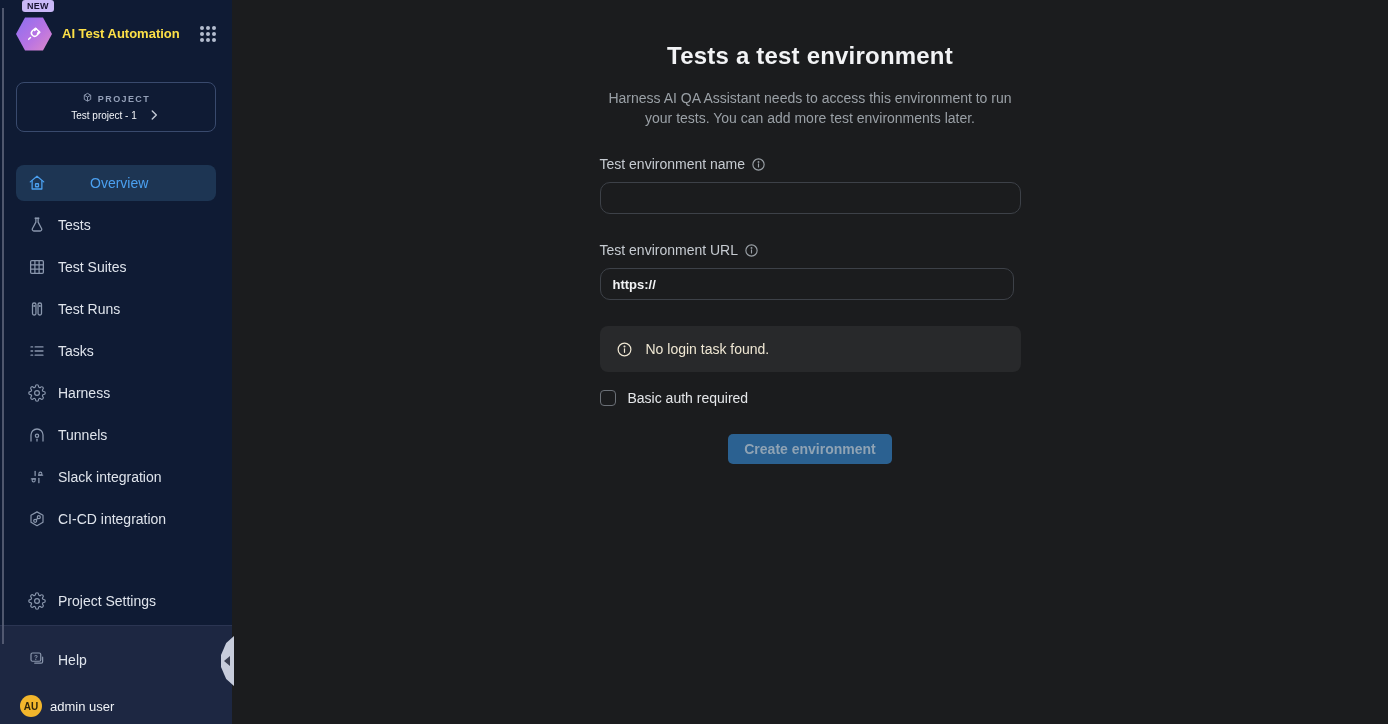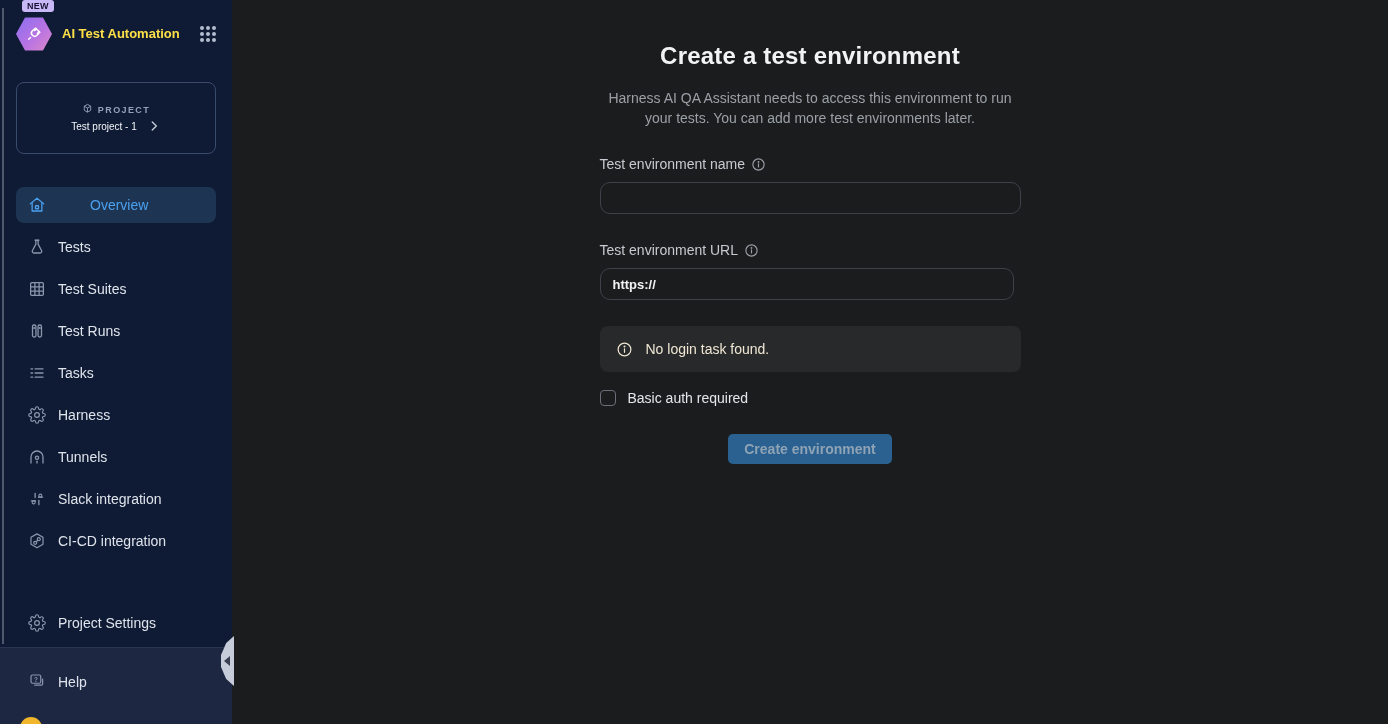--- a/index.html
+++ b/index.html
@@ -21,21 +21,21 @@
   .logo-hex { width:36px; height:36px; flex-shrink:0;
               background:linear-gradient(135deg,#8a6ff0 0%,#b873e3 55%,#e08bc8 100%);
               clip-path:polygon(25% 4%,75% 4%,100% 50%,75% 96%,25% 96%,0% 50%);
               display:flex; align-items:center; justify-content:center; }
   .app-title { flex:1; font-size:13px; font-weight:bold; line-height:1.3; color:#fde047; }
   .grid-dots { display:grid; grid-template-columns:repeat(3,4px); grid-gap:2px; cursor:pointer; }
   .grid-dots span { width:4px; height:4px; border-radius:50%; background:#b4bdcf; }
   .accent-rule { height:2px; background:#7a5cf5; margin:2px 16px 0 16px; }
 
   .project-card { margin:16px 16px 12px 16px; border:1px solid #394a6d; border-radius:8px;
-                  padding:20px 10px; text-align:center; cursor:pointer; position:relative; }
+                  padding:9px 10px; text-align:center; cursor:pointer; position:relative; }
   .project-eyebrow { display:flex; align-items:center; justify-content:center; gap:5px;
                      font-size:9px; letter-spacing:1.4px; color:#94a0b8; font-weight:bold; }
   .project-name-row { display:flex; align-items:center; justify-content:center; gap:10px;
                       margin-top:3px; }
   .project-name { font-size:10px; color:#f2f4f8; }
   .chev { color:#c3cad6; display:flex; }
 
   nav.side-nav { padding:21px 16px 0 16px; }
   .nav-item { display:flex; align-items:center; gap:12px; height:36px; padding:0 12px;
               border-radius:8px; margin-bottom:6px; font-size:14px; color:#dfe4ec;
@@ -269,21 +269,21 @@
     </div>
   </div>
 </aside>
 
 <div class="collapse-handle">
   <span class="tri"></span>
 </div>
 
 <main class="main">
   <div class="content">
-    <h1 class="page-title">Create a test environment</h1>
+    <h1 class="page-title">Tests a test environment</h1>
     <p class="page-subtitle">Harness AI QA Assistant needs to access this environment to run your tests. You can add more test environments later.</p>
 
     <form class="env-form">
       <div class="field-group">
         <label class="field-label">
           <span>Test environment name</span>
           <span class="info-ic">
             <svg width="15" height="15" viewBox="0 0 24 24" fill="none" stroke="currentColor" stroke-width="1.8" stroke-linecap="round">
               <circle cx="12" cy="12" r="9"></circle>
                 <path d="M12 11v5"></path>

